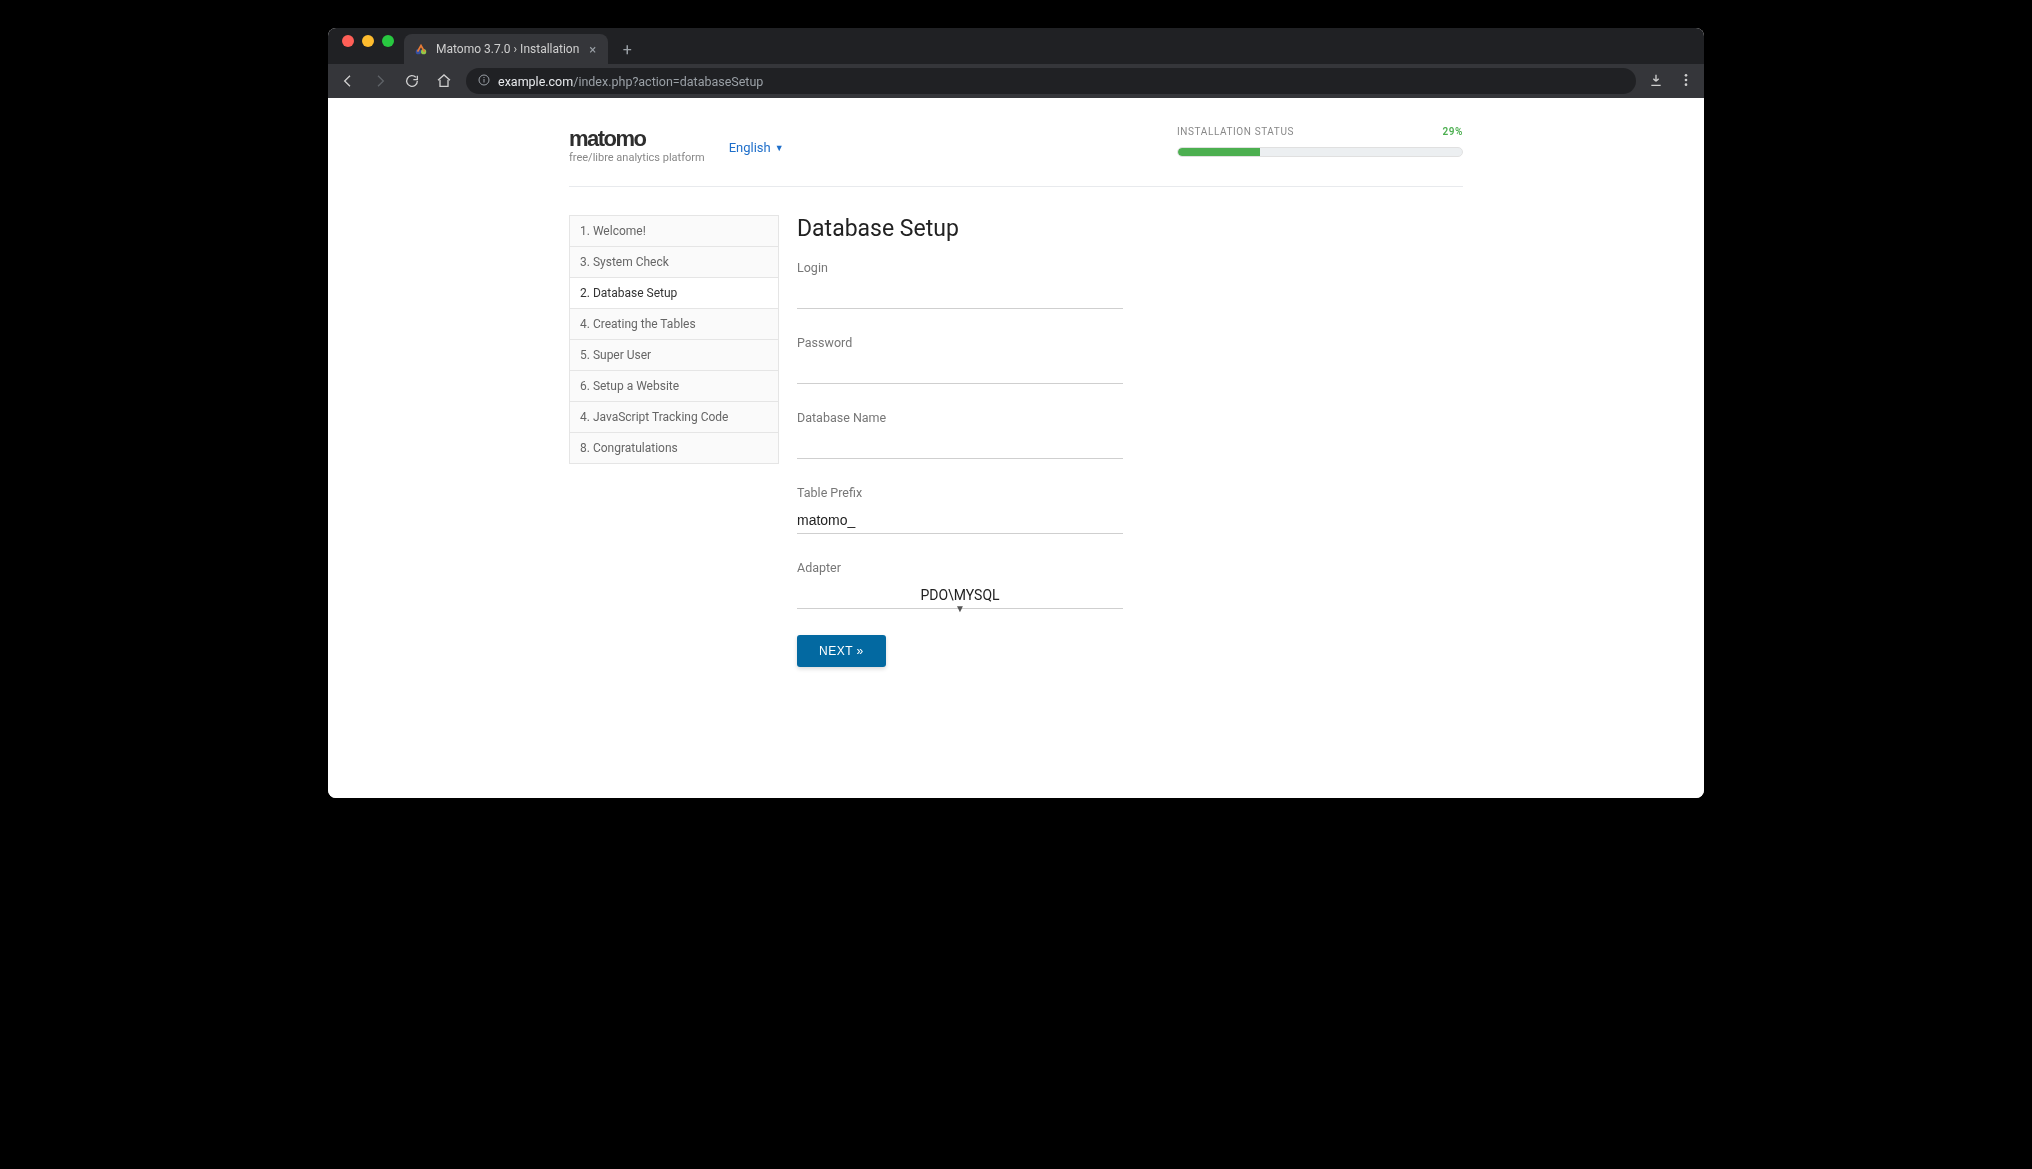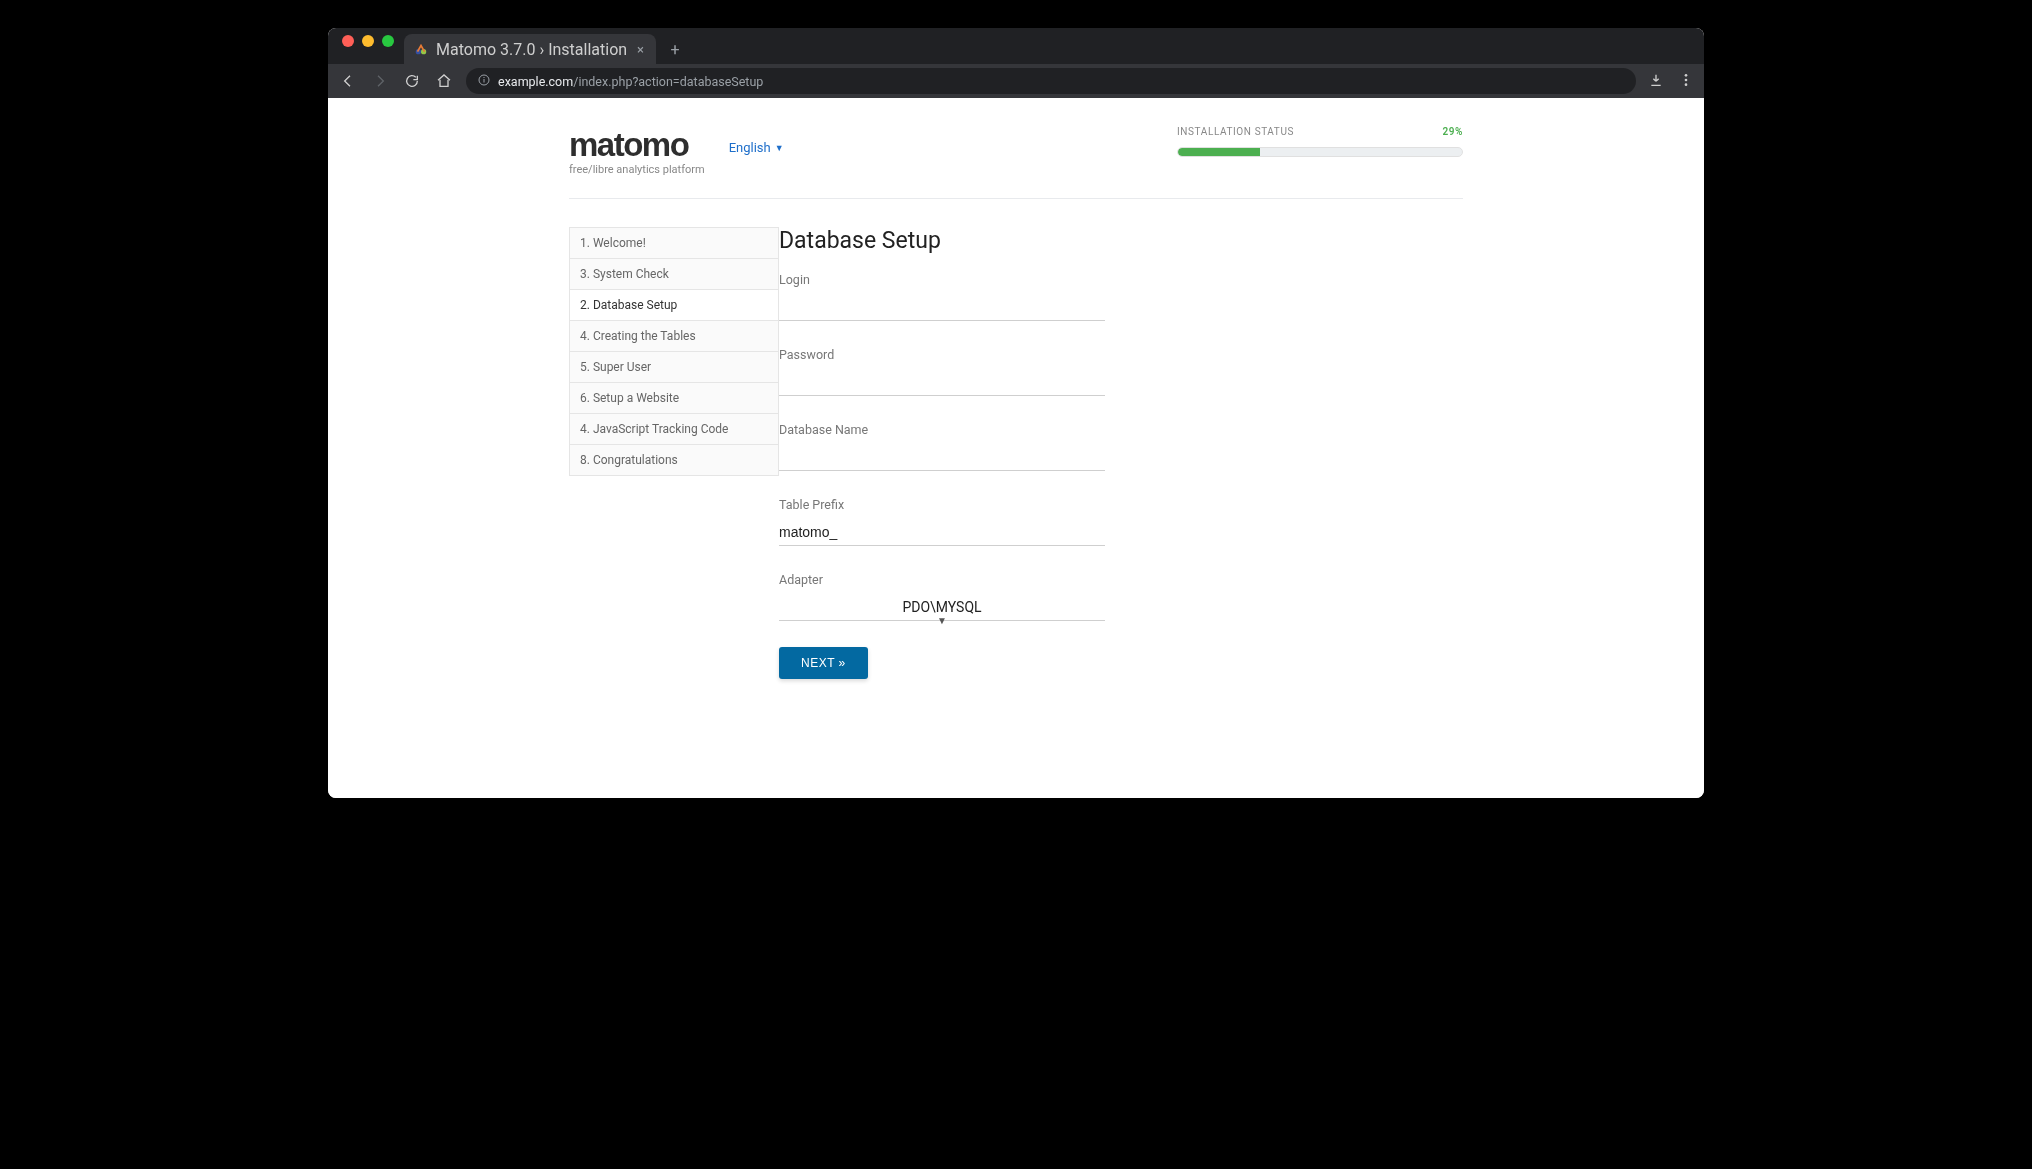--- a/index.html
+++ b/index.html
@@ -38,21 +38,21 @@
     border-radius: 8px 8px 0 0;
     display: flex;
     align-items: center;
     padding: 0 10px;
     gap: 8px;
     min-width: 160px;
     color: #cfcfcf;
   }
   .tab .favicon { width: 14px; height: 14px; display:flex; align-items:center; justify-content:center; }
   .tab .favicon svg { width:14px; height:14px; }
-  .tab .title { flex: 1; white-space: nowrap; overflow: hidden; text-overflow: ellipsis; font-size: 16px; }
+  .tab .title { flex: 1; white-space: nowrap; overflow: hidden; text-overflow: ellipsis; font-size: 12px; }
   .tab .close { color:#9aa0a6; font-size:13px; line-height:1; padding:2px; }
   .new-tab {
     width: 26px; height: 26px; margin-left: 6px; margin-bottom: 2px;
     display:flex; align-items:center; justify-content:center;
     color:#9aa0a6; font-size:16px; border-radius:50%;
   }
   .toolbar {
     height: 34px;
     background: #35363a;
     display: flex;
@@ -81,32 +81,32 @@
   .url-path { color:#9aa0a6; }
   .right-btns { display:flex; gap:14px; align-items:center; color:#cfcfcf; }
   .right-btns svg { width:16px; height:16px; fill:currentColor; }
 
   
   .page { background:#fff; min-height:700px; color:#333; }
   .container { width: 894px; margin: 0 auto; padding-top: 28px; }
   .top-row { display:flex; align-items:flex-start; justify-content:space-between; }
   .brand-lang { display:flex; align-items:flex-start; gap:24px; }
   .brand { display:flex; flex-direction:column; }
-  .brand .logo { font-weight:800; letter-spacing:-1.5px; font-size:33px; color:#2e2e2e; font-family: Arial, sans-serif; }
+  .brand .logo { font-weight:800; letter-spacing:-1.5px; font-size:22px; color:#2e2e2e; font-family: Arial, sans-serif; }
   .brand .tagline { font-size:11px; color:#888; margin-top:-1px; }
   .lang-picker { color:#1f6fca; font-size:13px; display:flex; align-items:center; gap:4px; margin-top:14px; cursor:pointer; }
   .lang-picker .caret { font-size:9px; color:#1f6fca; }
   .status-box { width: 286px; }
   .status-head { display:flex; justify-content:space-between; font-size:10px; letter-spacing:0.6px; color:#888; margin-bottom:10px; }
   .status-pct { color:#4caf50; font-weight:600; }
   .progress { height:10px; width:100%; background:#eceff1; border-radius:5px; overflow:hidden; border:1px solid #e0e0e0; }
   .progress .fill { height:100%; background:#4caf50; border-radius:5px 0 0 5px; }
   .divider { height:1px; background:#e8eaed; margin-top:22px; }
 
-  .layout { display:flex; margin-top:28px; align-items:flex-start; }
+  .layout { display:flex; gap:18px; margin-top:28px; align-items:flex-start; }
   .steps { width:210px; border:1px solid #e5e5e5; }
   .step { padding:8px 10px; font-size:12px; color:#666; border-bottom:1px solid #e5e5e5; background:#fafafa; }
   .step:last-child { border-bottom:none; }
   .step.active { background:#fff; color:#333; font-weight:400; }
   .main { flex:1; }
   .main h2 { font-size:23px; font-weight:400; color:#222; margin-bottom:18px; }
 
   .field { margin-bottom:26px; width:326px; }
   .field label { display:block; font-size:12.5px; color:#777; margin-bottom:8px; }
   .field input, .field .select {

